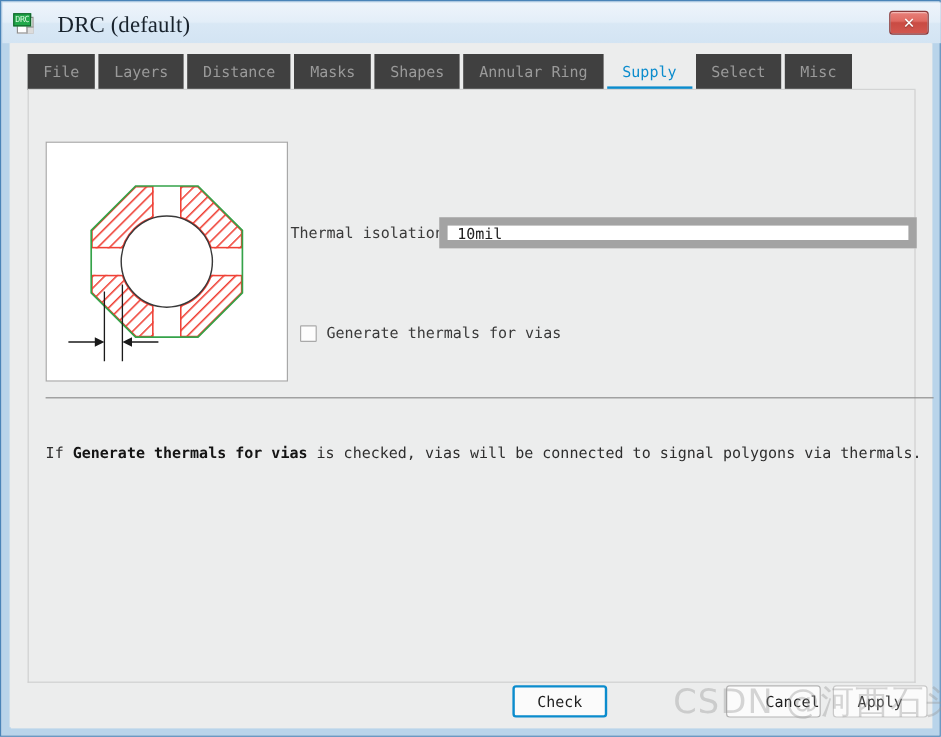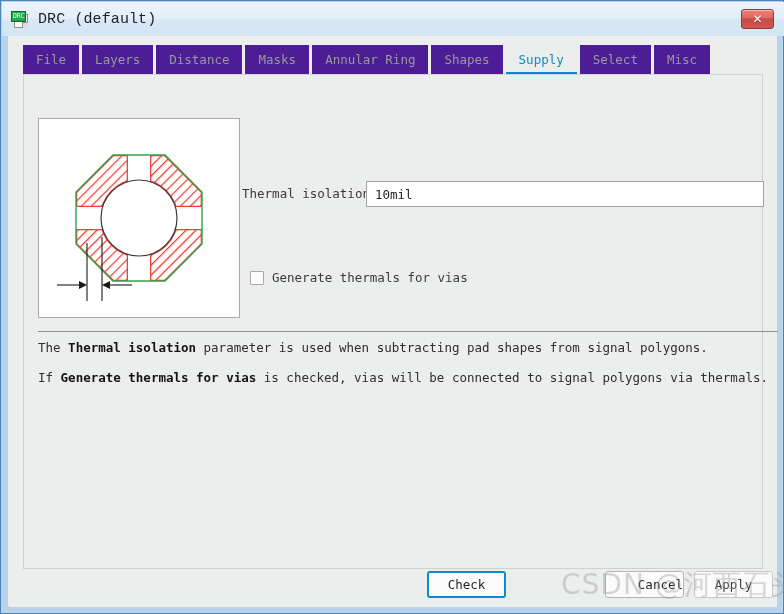--- a/index.html
+++ b/index.html
@@ -65,24 +65,24 @@
     color: #d8f8de;
     font-family: "DejaVu Sans Mono", monospace;
     font-size: 7px;
     line-height: 9px;
     text-align: center;
     letter-spacing: -0.4px;
     overflow: hidden;
   }
   #title-text {
     position: absolute;
-    left: 36px; top: 9px;
-    font-size: 15px;
+    left: 46px; top: 9px;
+    font-size: 19px;
     color: #18222c;
-    font-family: Liberation Mono, monospace;
+    font-family: Liberation Serif, serif;
     letter-spacing: 0.1px;
   }
   #close-button {
     position: absolute;
     right: 10px; top: 7px;
     width: 33px; height: 20px;
     border: 1px solid #8a3a3a;
     border-radius: 3px;
     background: linear-gradient(to bottom, #e8817a 0%, #df6a62 42%, #c94b43 50%, #d2574f 100%);
     box-shadow: inset 0 1px 0 rgba(255,255,255,0.45);
@@ -114,21 +114,21 @@
     position: absolute;
     left: 14px; top: 5px;
     height: 34px;
     display: flex;
     align-items: flex-end;
     gap: 3px;
   }
   .tab {
     height: 30px;
     padding: 0 13px;
-    background: #4c1d95;
+    background: #404040;
     color: #9a9a9a;
     font-family: "DejaVu Sans Mono", monospace;
     font-size: 12.5px;
     line-height: 30px;
     white-space: nowrap;
     cursor: pointer;
     border-bottom: 3px solid transparent;
     box-sizing: border-box;
   }
   .tab.active {
@@ -177,21 +177,21 @@
     font-family: "DejaVu Sans Mono", monospace;
     font-size: 12.5px;
     color: #3a3a3a;
     white-space: nowrap;
   }
   #thermal-input {
     position: absolute;
     left: 124px; top: 0;
     width: 398px; height: 26px;
     box-sizing: border-box;
-    border: 1px solid #a3a3a3;
+    border: 7px solid #a3a3a3;
     background: #ffffff;
     font-family: "DejaVu Sans Mono", monospace;
     font-size: 12.5px;
     color: #222222;
     padding: 0 8px;
     outline: none;
   }
 
   
   #checkbox-row {
@@ -295,22 +295,22 @@
     </div>
   </div>
 
   <div id="dialog-body">
 
     <div id="tabstrip">
       <div class="tab">File</div>
       <div class="tab">Layers</div>
       <div class="tab">Distance</div>
       <div class="tab">Masks</div>
+      <div class="tab">Shapes</div>
       <div class="tab">Annular Ring</div>
-      <div class="tab">Shapes</div>
       <div class="tab active">Supply</div>
       <div class="tab">Select</div>
       <div class="tab">Misc</div>
     </div>
     <div id="tab-underline"></div>
 
     <div id="content-panel">
 
       <div id="illustration">
         <svg width="200" height="198" viewBox="0 0 200 198">
@@ -369,23 +369,20 @@
         <input id="thermal-input" type="text" value="10mil" style="">
       </div>
 
       <div id="checkbox-row">
         <div id="thermals-checkbox"></div>
         <div id="checkbox-label">Generate thermals for vias</div>
       </div>
 
       <div id="separator"></div>
 
-      <div class="desc-line" id="desc-line-1">
-        <span>The </span><b>Thermal isolation</b><span> parameter is used when subtracting pad shapes from signal polygons.</span>
-      </div>
       <div class="desc-line" id="desc-line-2">
         <span>If </span><b>Generate thermals for vias</b><span> is checked, vias will be connected to signal polygons via thermals.</span>
       </div>
 
     </div>
 
     <div id="footer">
       <div class="btn default" id="btn-check">Check</div>
       <div class="btn" id="btn-cancel">Cancel</div>
       <div class="btn" id="btn-apply">Apply</div>

